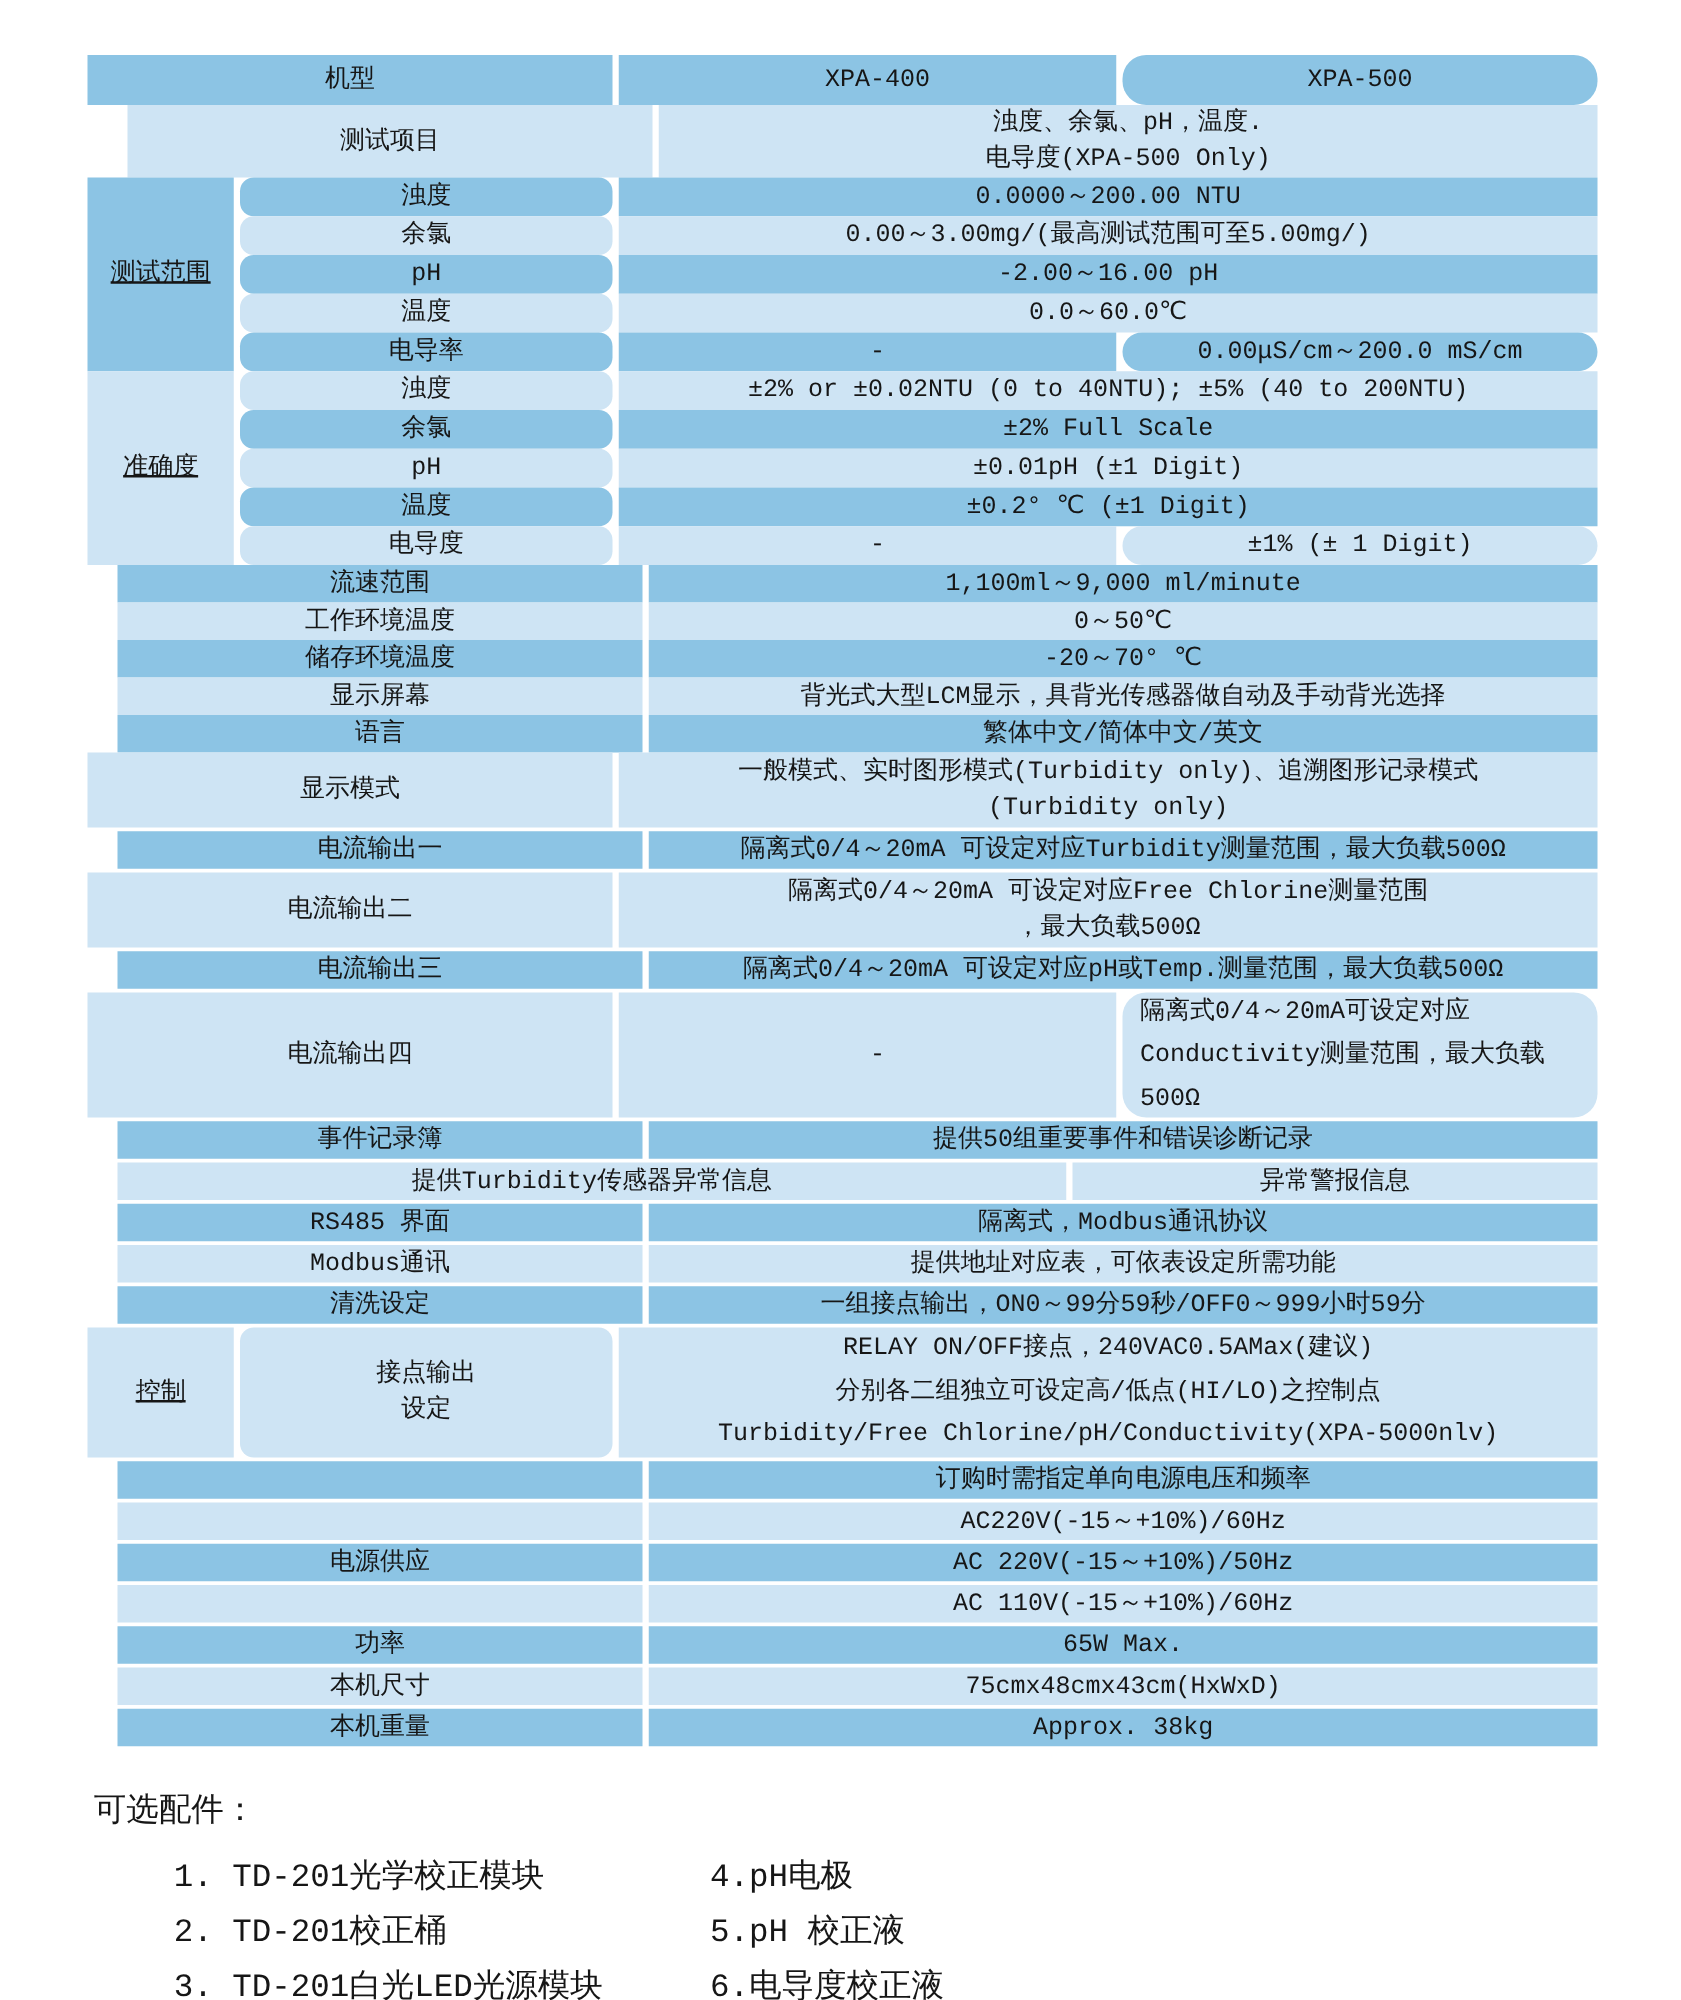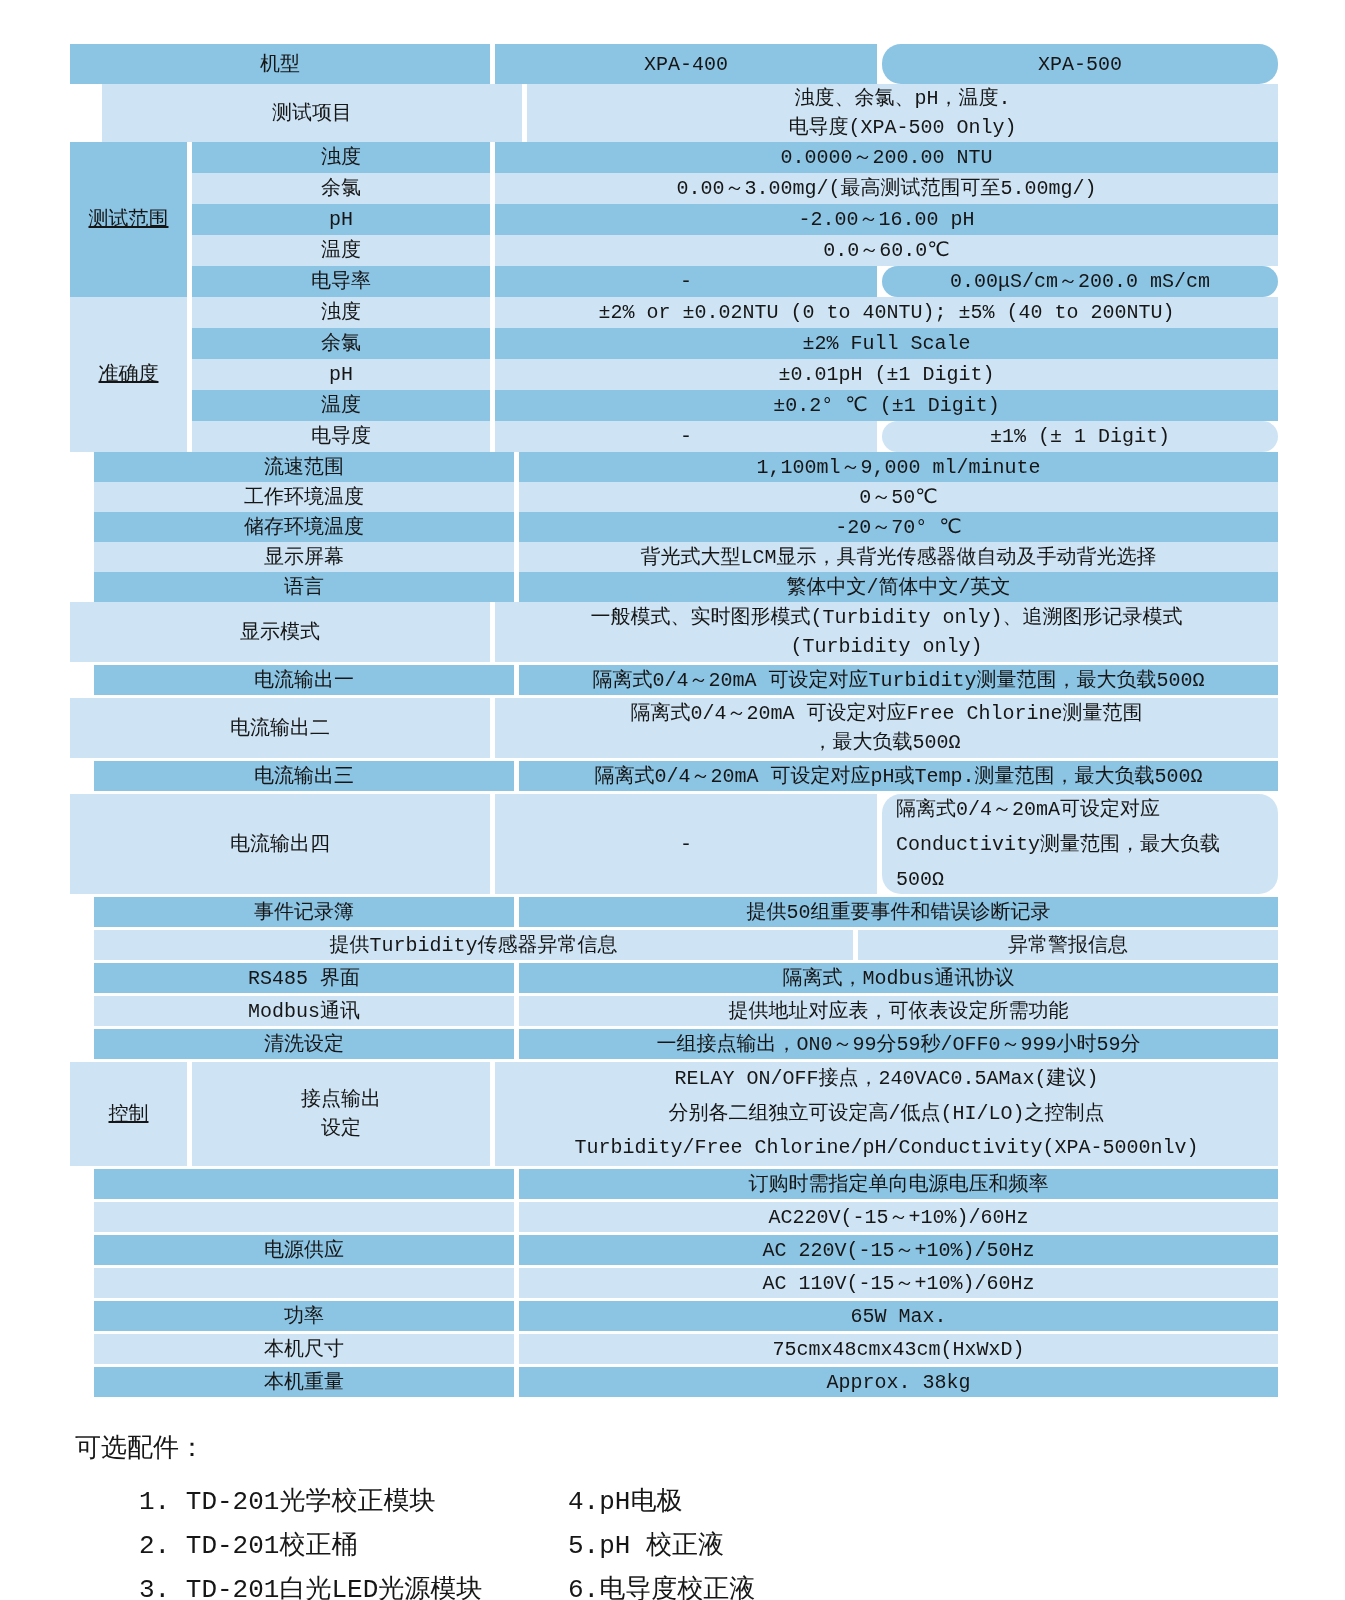--- a/index.html
+++ b/index.html
@@ -8,35 +8,35 @@
     font-family:"Liberation Mono","DejaVu Sans Mono","DejaVu Sans",sans-serif;
     color:#161616;
   }
   .spec-table{position:absolute;left:70px;top:44px;width:1208px;font-size:20px;}
   .row{display:flex;gap:5px;}
   .dark{background:#8CC4E4;}
   .light{background:#CEE4F4;}
   .cell{display:flex;flex-direction:column;align-items:center;justify-content:center;text-align:center;line-height:1.45;}
   .label{width:420px;flex:none;}
   .val{flex:1;min-width:0;text-align:right;}
-  .v1{width:382px;flex:none;}
+  .v1{width:382px;flex:none;padding-left:16px;}
   .v2{flex:1;min-width:0;border-radius:19px;}
   .h40{height:40px;}
   .h58{height:58px;padding-left:32px;}
   .h30{height:30px;padding-left:24px;}
   .h60{height:60px;}
   .h100{height:100px;}
   .h104{height:104px;}
   .sep{border-bottom:3px solid #ffffff;}
   
   .grouprow{display:flex;gap:5px;}
   .glabel{width:117px;flex:none;text-decoration:underline;}
   .gbody{flex:1;min-width:0;display:flex;flex-direction:column;}
   .srow{display:flex;gap:5px;height:31px;}
-  .slabel{width:298px;flex:none;}
+  .slabel{width:298px;flex:none;border-radius:11px;}
   .ctl-body{align-items:center;justify-content:center;line-height:1.72;}
   .out4-v2{align-items:flex-start;text-align:left;padding:0 14px;line-height:1.75;justify-content:center;box-sizing:border-box;}
   
   .acc{position:absolute;left:75px;top:1432px;font-size:26px;line-height:34px;}
   .acc-title{margin-bottom:14px;}
   .acc-row{display:flex;line-height:44px;}
   .acc-l{width:429px;margin-left:64px;}
   .acc-r{}
 </style>
 </head>

